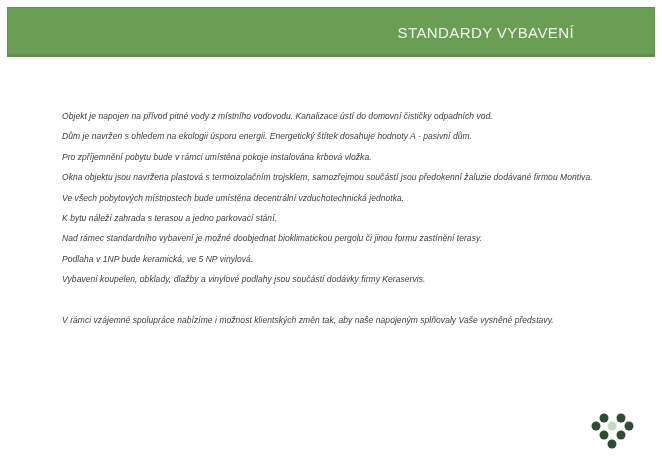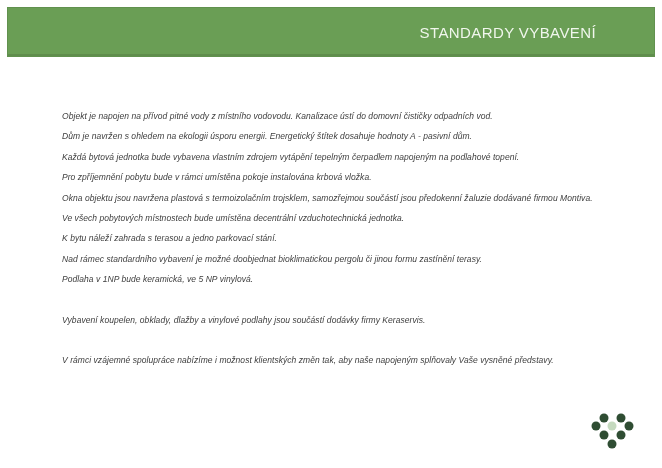--- a/index.html
+++ b/index.html
@@ -17,21 +17,21 @@
   .header-bar {
     position: absolute;
     left: 7px; top: 7px;
     width: 648px; height: 50px;
     background: #6a9e55;
     border: 1px solid rgba(0,0,0,0.08);
     box-shadow: inset 0 -2px 0 rgba(0,0,0,0.10);
     display: flex;
     align-items: center;
     justify-content: flex-end;
-    padding-right: 58px;
+    padding-right: 80px;
   }
   .page-title {
     color: #f0f6ec;
     font-size: 15px;
     letter-spacing: 0.4px;
     white-space: nowrap;
   }
   .content-area {
     position: absolute;
     left: 62px; top: 106px;
@@ -41,41 +41,39 @@
   .content-area p {
     font-size: 8.5px;
     line-height: 20.4px;
     height: 20.4px;
     color: #3d3d3d;
     white-space: pre;
     letter-spacing: 0.05px;
   }
   .content-area p.spacer-after {
     margin-bottom: 20.4px;
-    margin-top: 20px;
   }
   .logo-dots {
     position: absolute;
     left: 590px; top: 412px;
     width: 46px; height: 40px;
   }
 </style>
 </head>
 <body>
 
 <div class="slide">
 
   <div class="header-bar">
     <span class="page-title">STANDARDY VYBAVENÍ</span>
   </div>
 
   <div class="content-area">
     <p>Objekt je napojen na přívod pitné vody z místního vodovodu. Kanalizace ústí do domovní čističky odpadních vod.</p>
     <p>Dům je navržen s ohledem na ekologii úsporu energii. Energetický štítek dosahuje hodnoty A - pasivní dům.</p>
-    <p>Každá bytová jednotka bude vybavena vlastním zdrojem vytápění tepelným čerpadlem napojeným na podlahové topení.</p>
     <p>Pro zpříjemnění pobytu bude v rámci umístěna pokoje instalována krbová vložka.</p>
     <p>Okna objektu jsou navržena plastová s termoizolačním trojsklem, samozřejmou součástí jsou předokenní žaluzie dodávané firmou Montiva.</p>
     <p>Ve všech pobytových místnostech bude umístěna decentrální vzduchotechnická jednotka.</p>
     <p>K bytu náleží zahrada s terasou a jedno parkovací stání.</p>
     <p>Nad rámec standardního vybavení je možné doobjednat bioklimatickou pergolu či jinou formu zastínění terasy.</p>
     <p>Podlaha v 1NP bude keramická, ve 5 NP vinylová.</p>
     <p class="spacer-after">Vybavení koupelen, obklady, dlažby a vinylové podlahy jsou součástí dodávky firmy Keraservis.</p>
     <p>V rámci vzájemné spolupráce nabízíme i možnost klientských změn tak, aby naše napojeným splňovaly Vaše vysněné představy.</p>
   </div>
 

